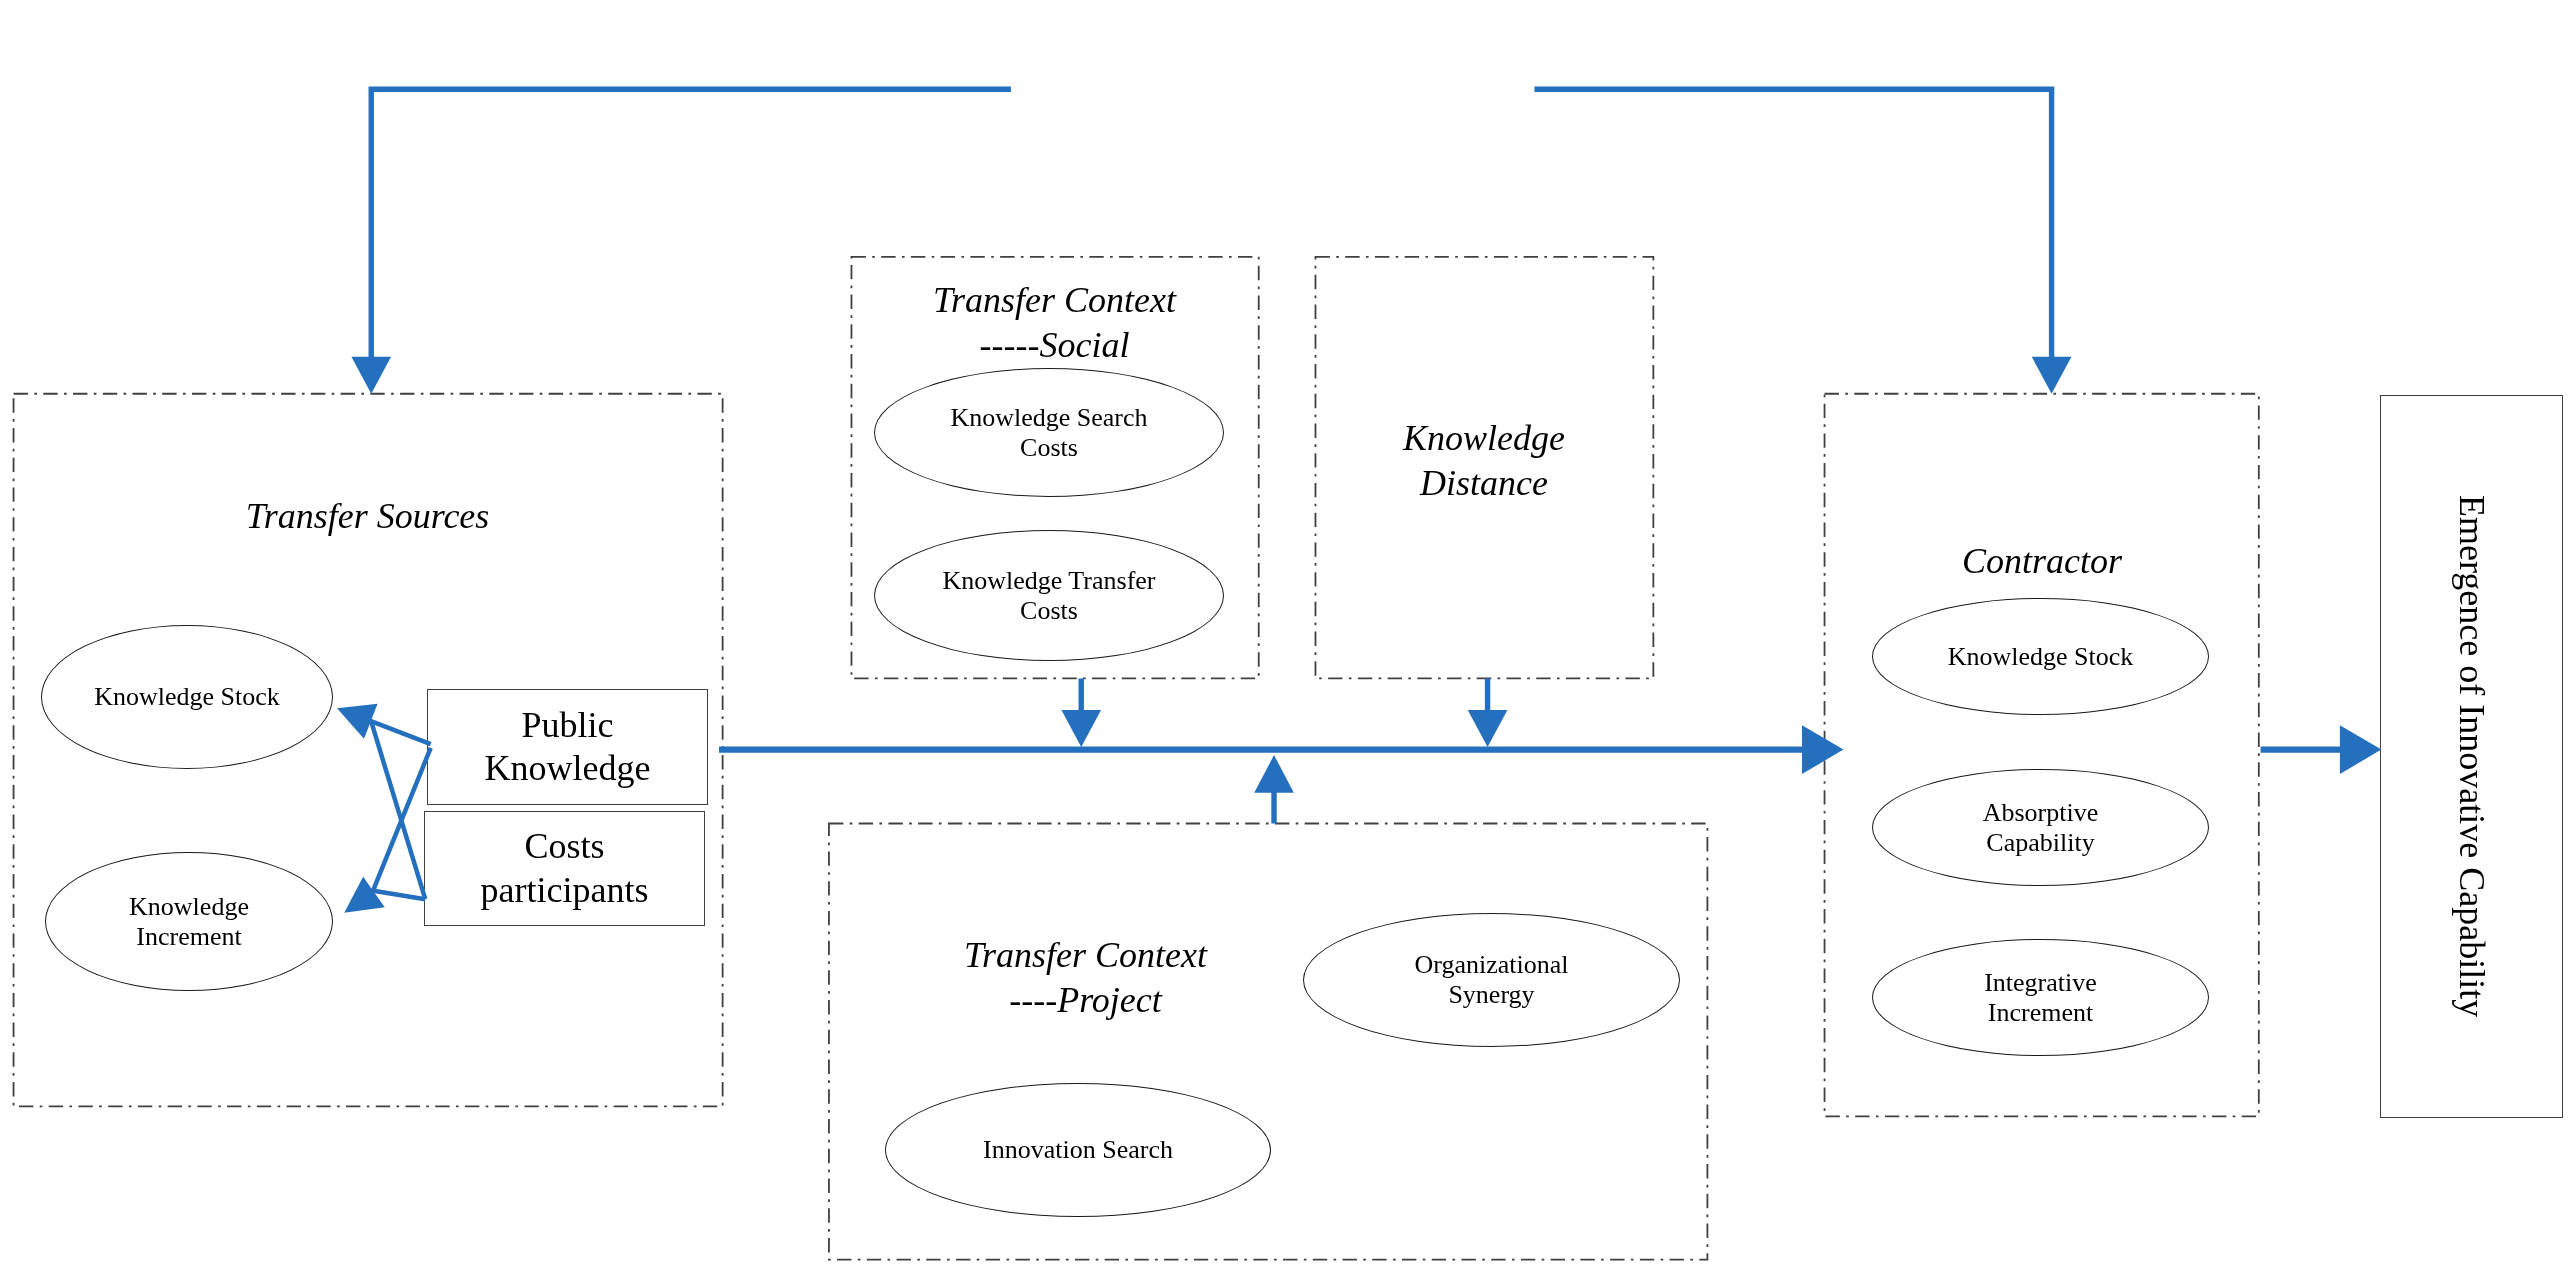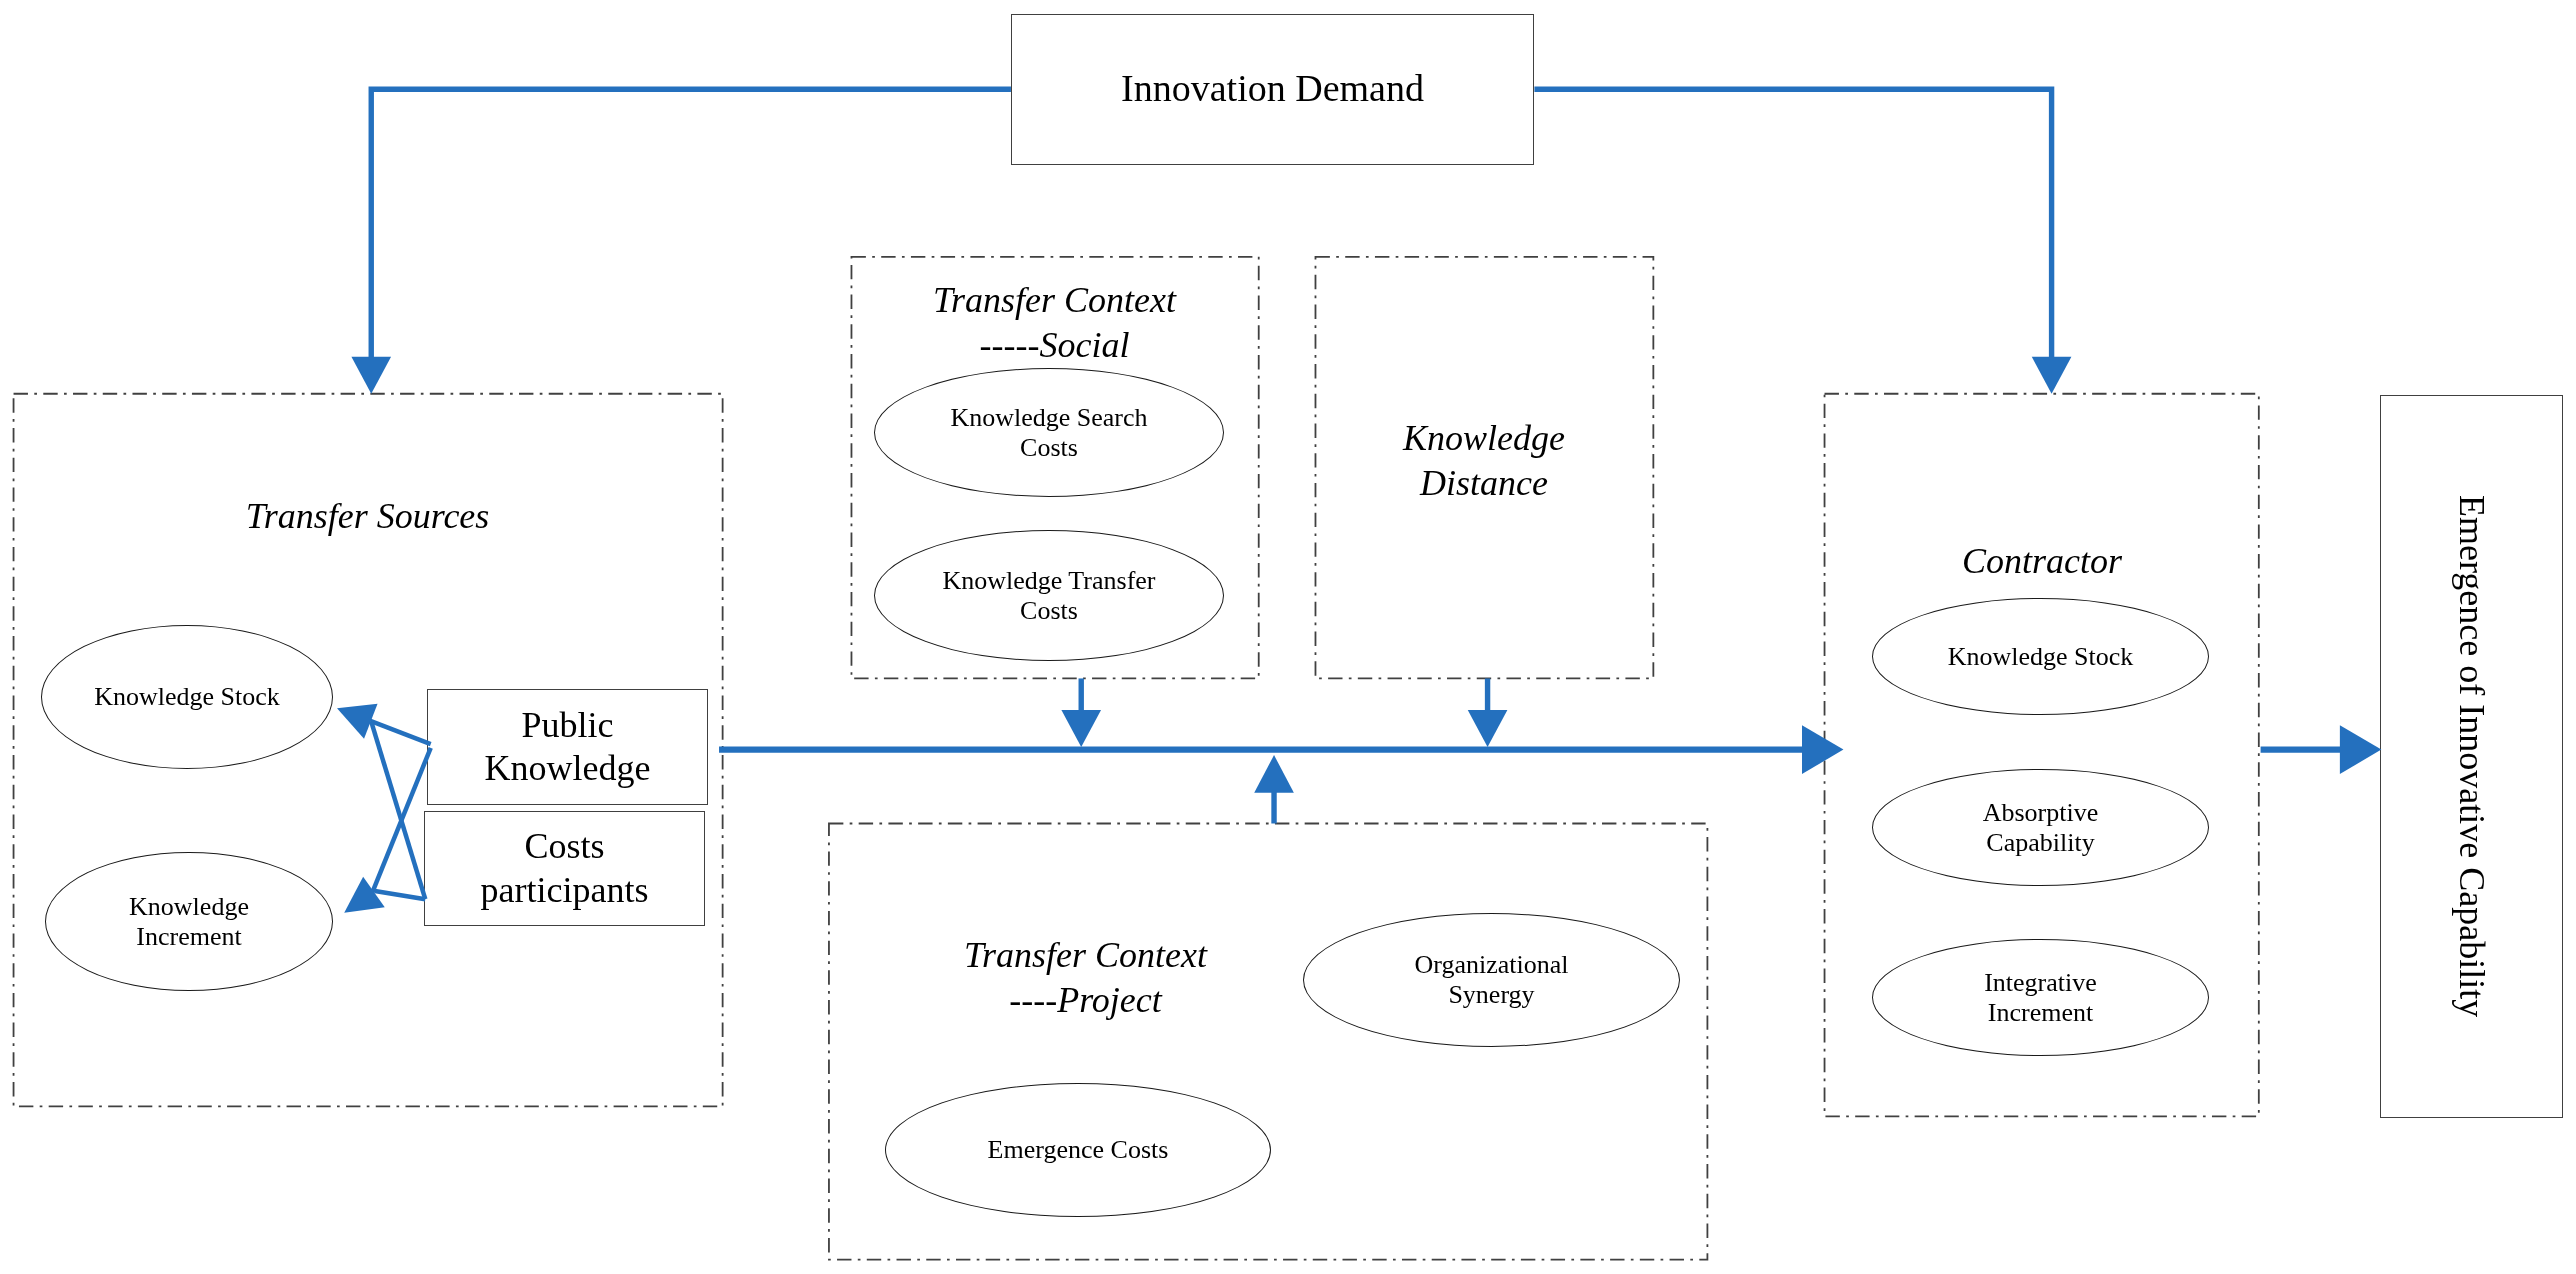--- a/index.html
+++ b/index.html
@@ -65,21 +65,20 @@
   }
   .fl{stroke:var(--blue);fill:none;}
   .fh{fill:var(--blue);stroke:none;}
   .dr{stroke:var(--line);fill:none;}
 </style>
 </head>
 <body>
 
 <div id="stage">
 
-  <div class="box" style="left:1011px;top:13.5px;width:523px;height:151px;font-size:38px;">Innovation Demand</div>
 
   <div class="box" style="left:427px;top:689px;width:281px;height:116px;">Public
 Knowledge</div>
 
   <div class="box" style="left:424px;top:811px;width:281px;height:115px;">Costs
 participants</div>
 
   <div class="box" id="emergence-box" style="left:2380px;top:395px;width:183px;height:723px;">Emergence of Innovative Capability</div>
 
   <div class="label" style="left:106px;top:494px;width:523px;">Transfer Sources</div>
@@ -102,21 +101,21 @@
 
   <div class="ellipse" style="left:874px;top:368px;width:350px;height:129px;">Knowledge Search
 Costs</div>
 
   <div class="ellipse" style="left:874px;top:530px;width:350px;height:131px;">Knowledge Transfer
 Costs</div>
 
   <div class="ellipse" style="left:1303px;top:913px;width:377px;height:134px;">Organizational
 Synergy</div>
 
-  <div class="ellipse" style="left:885px;top:1083px;width:386px;height:134px;">Emergence Costs</div>
+  <div class="ellipse" style="left:885px;top:1083px;width:386px;height:134px;">Innovation Search</div>
 
 
   <div class="ellipse" style="left:1872px;top:598px;width:337px;height:117px;">Knowledge Stock</div>
 
   <div class="ellipse" style="left:1872px;top:769px;width:337px;height:117px;">Absorptive
 Capability</div>
 
   <div class="ellipse" style="left:1872px;top:939px;width:337px;height:117px;">Integrative
 Increment</div>
 

